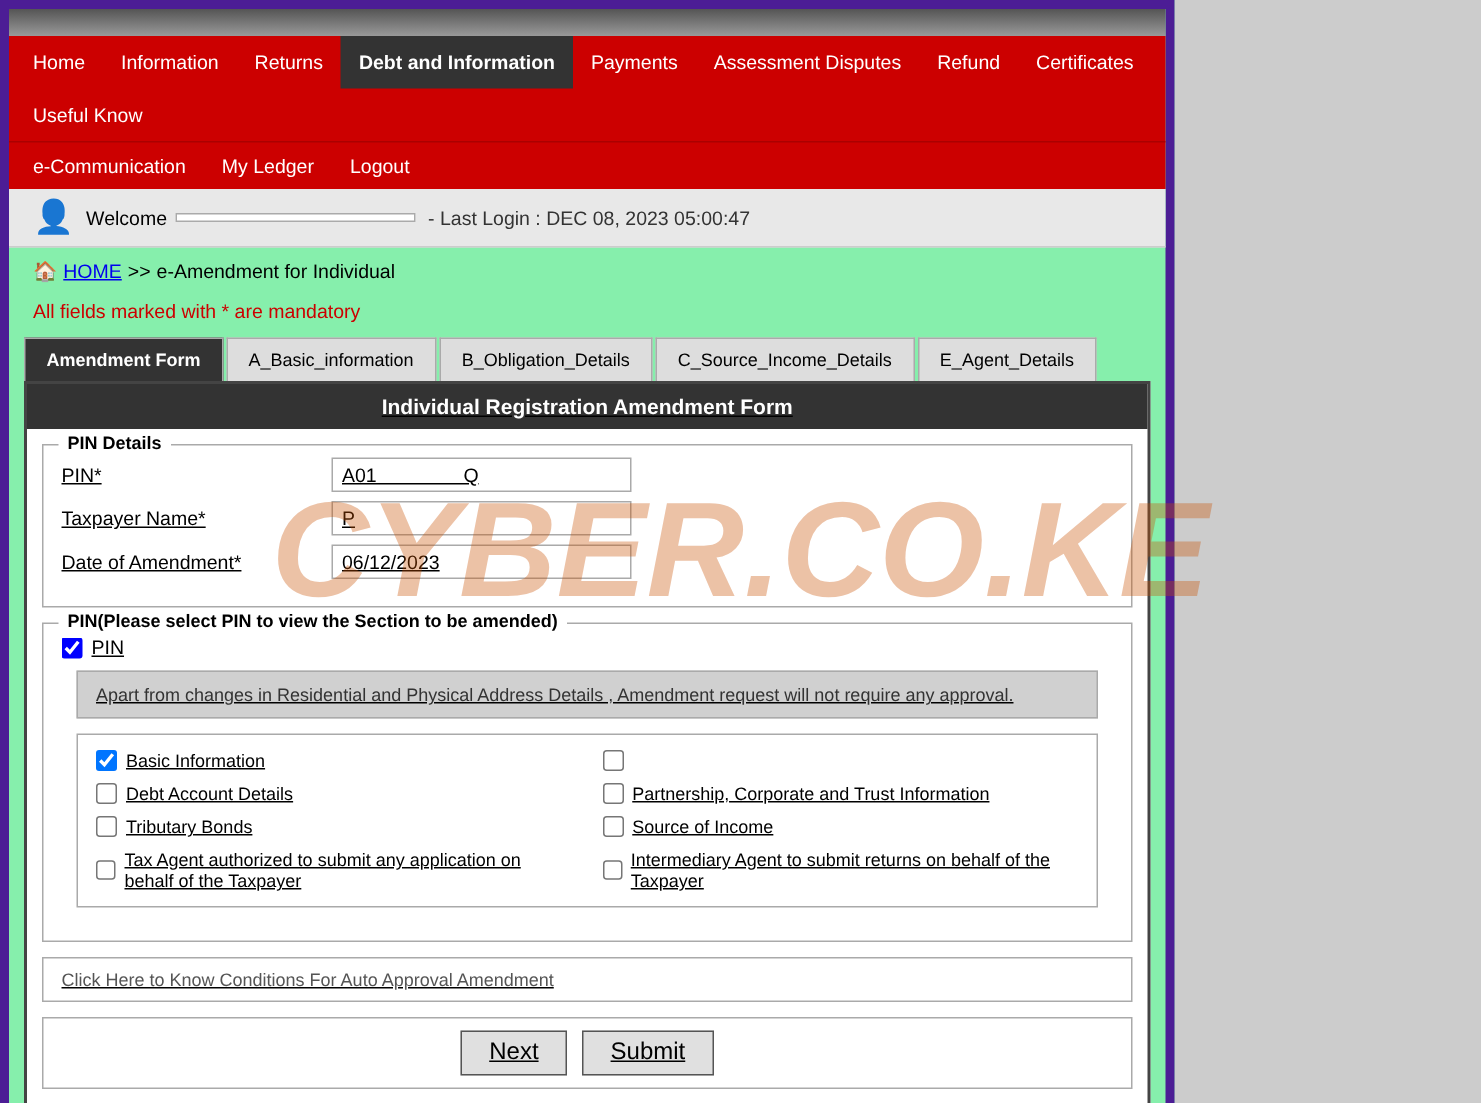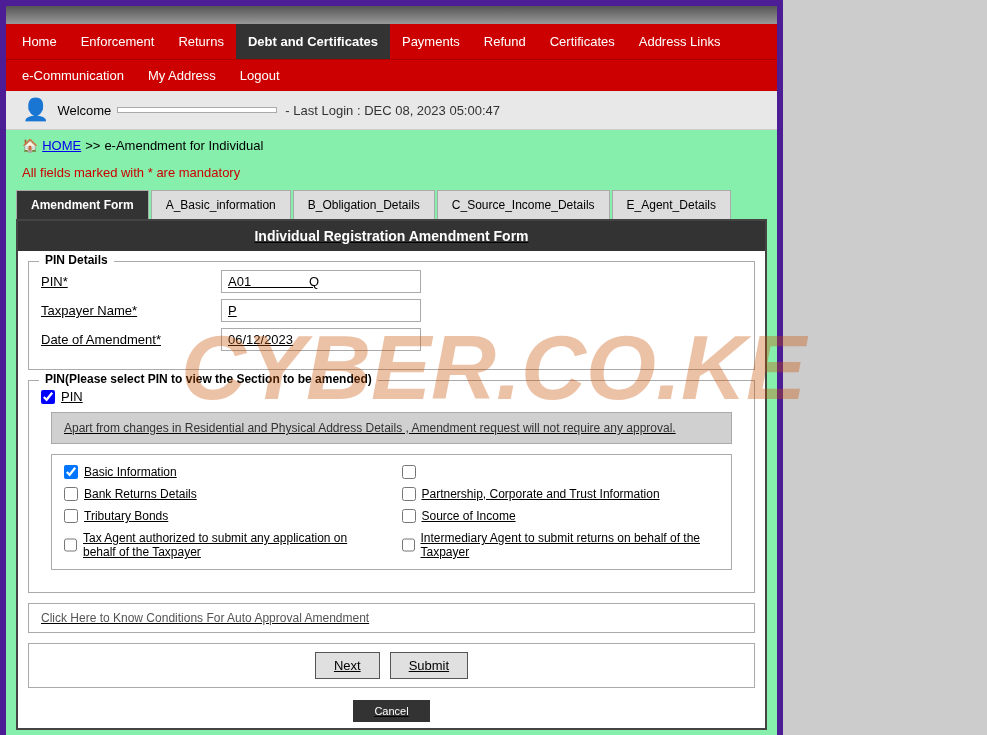--- a/index.html
+++ b/index.html
@@ -59,50 +59,51 @@
     .checkbox-grid { border: 1px solid #aaa; margin: 10px; padding: 10px 12px; }
     .checkbox-grid-inner { display: grid; grid-template-columns: 1fr 1fr; gap: 8px 20px; }
     .checkbox-item { display: flex; align-items: center; gap: 6px; font-size: 12px; }
     .checkbox-item input[type="checkbox"] { width: 14px; height: 14px; }
 
     
     .info-link-box { border: 1px solid #aaa; margin: 10px; padding: 7px 12px; font-size: 12px; color: #555; cursor: pointer; }
 
     
     .action-bar { border: 1px solid #aaa; margin: 6px 10px; padding: 8px; display: flex; justify-content: center; gap: 10px; }
-    .btn { padding: 5px 18px; font-size: 13px; cursor: pointer; border: 1px solid #555; background: #e0e0e0; }
+    .btn { padding: 5px 18px; font-size: 16px; cursor: pointer; border: 1px solid #555; background: #e0e0e0; }
     .btn-next { background: #e0e0e0; }
     .btn-submit { background: #e0e0e0; }
 
     .cancel-bar { display: flex; justify-content: center; padding: 6px; }
     .btn-cancel { padding: 4px 20px; font-size: 11px; cursor: pointer; border: 1px solid #333; background: #333; color: #fff; }
 
     
     .watermark { position: fixed; top: 50%; left: 50%; transform: translate(-50%, -50%); font-size: 90px; font-weight: 900; color: rgba(200,80,0,0.35); pointer-events: none; white-space: nowrap; z-index: 9999; font-style: italic; }
   </style>
 </head>
 <body>
 
 <div class="outer">
   <div class="top-bar"></div>
 
   <nav class="main-nav">
     <a href="#">Home</a>
-    <a href="#">Enforcement</a>
+    <a href="#">Information</a>
     <a href="#">Returns</a>
-    <a href="#" class="active">Debt and Certificates</a>
+    <a href="#" class="active">Debt and Information</a>
     <a href="#">Payments</a>
+    <a href="#">Assessment Disputes</a>
     <a href="#">Refund</a>
     <a href="#">Certificates</a>
-    <a href="#">Address Links</a>
+    <a href="#">Useful Know</a>
   </nav>
 
   <nav class="sub-nav">
     <a href="#">e-Communication</a>
-    <a href="#">My Address</a>
+    <a href="#">My Ledger</a>
     <a href="#">Logout</a>
   </nav>
 
   <div class="welcome-bar">
     <span class="avatar">👤</span>
     <span class="welcome-text">Welcome</span>
     <span class="username-box"></span>
     <span class="last-login">- Last Login : DEC 08, 2023 05:00:47</span>
   </div>
 
@@ -157,21 +158,21 @@
         <div class="checkbox-grid-inner">
           <div class="checkbox-item">
             <input type="checkbox" id="cb0" checked="" style="">
             <label for="cb0">Basic Information</label>
           </div>
           <div class="checkbox-item">
             <input type="checkbox" id="cb4" style="">
           </div>
           <div class="checkbox-item">
             <input type="checkbox" id="cb1" style="">
-            <label for="cb1">Bank Returns Details</label>
+            <label for="cb1">Debt Account Details</label>
           </div>
           <div class="checkbox-item">
             <input type="checkbox" id="cb5" style="">
             <label for="cb5">Partnership, Corporate and Trust Information</label>
           </div>
           <div class="checkbox-item">
             <input type="checkbox" id="cb2" style="">
             <label for="cb2">Tributary Bonds</label>
           </div>
           <div class="checkbox-item">

